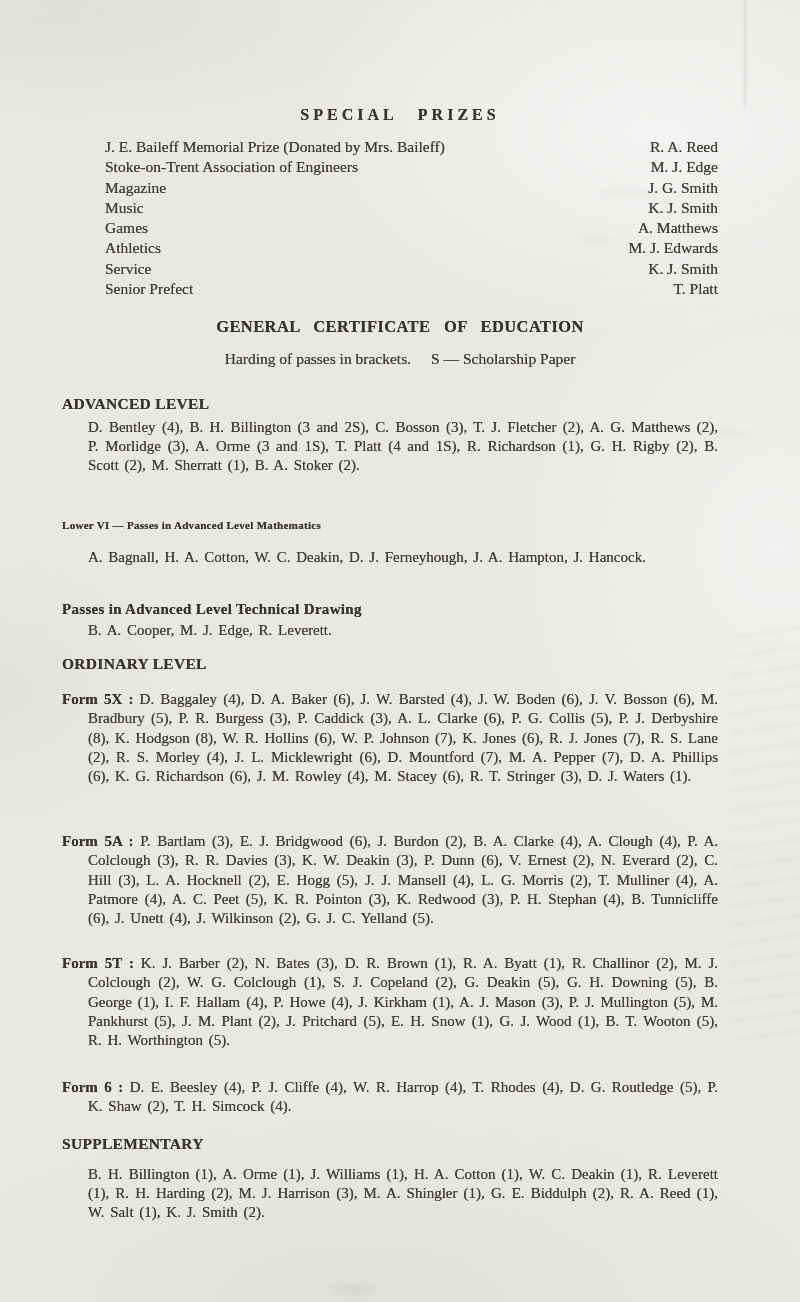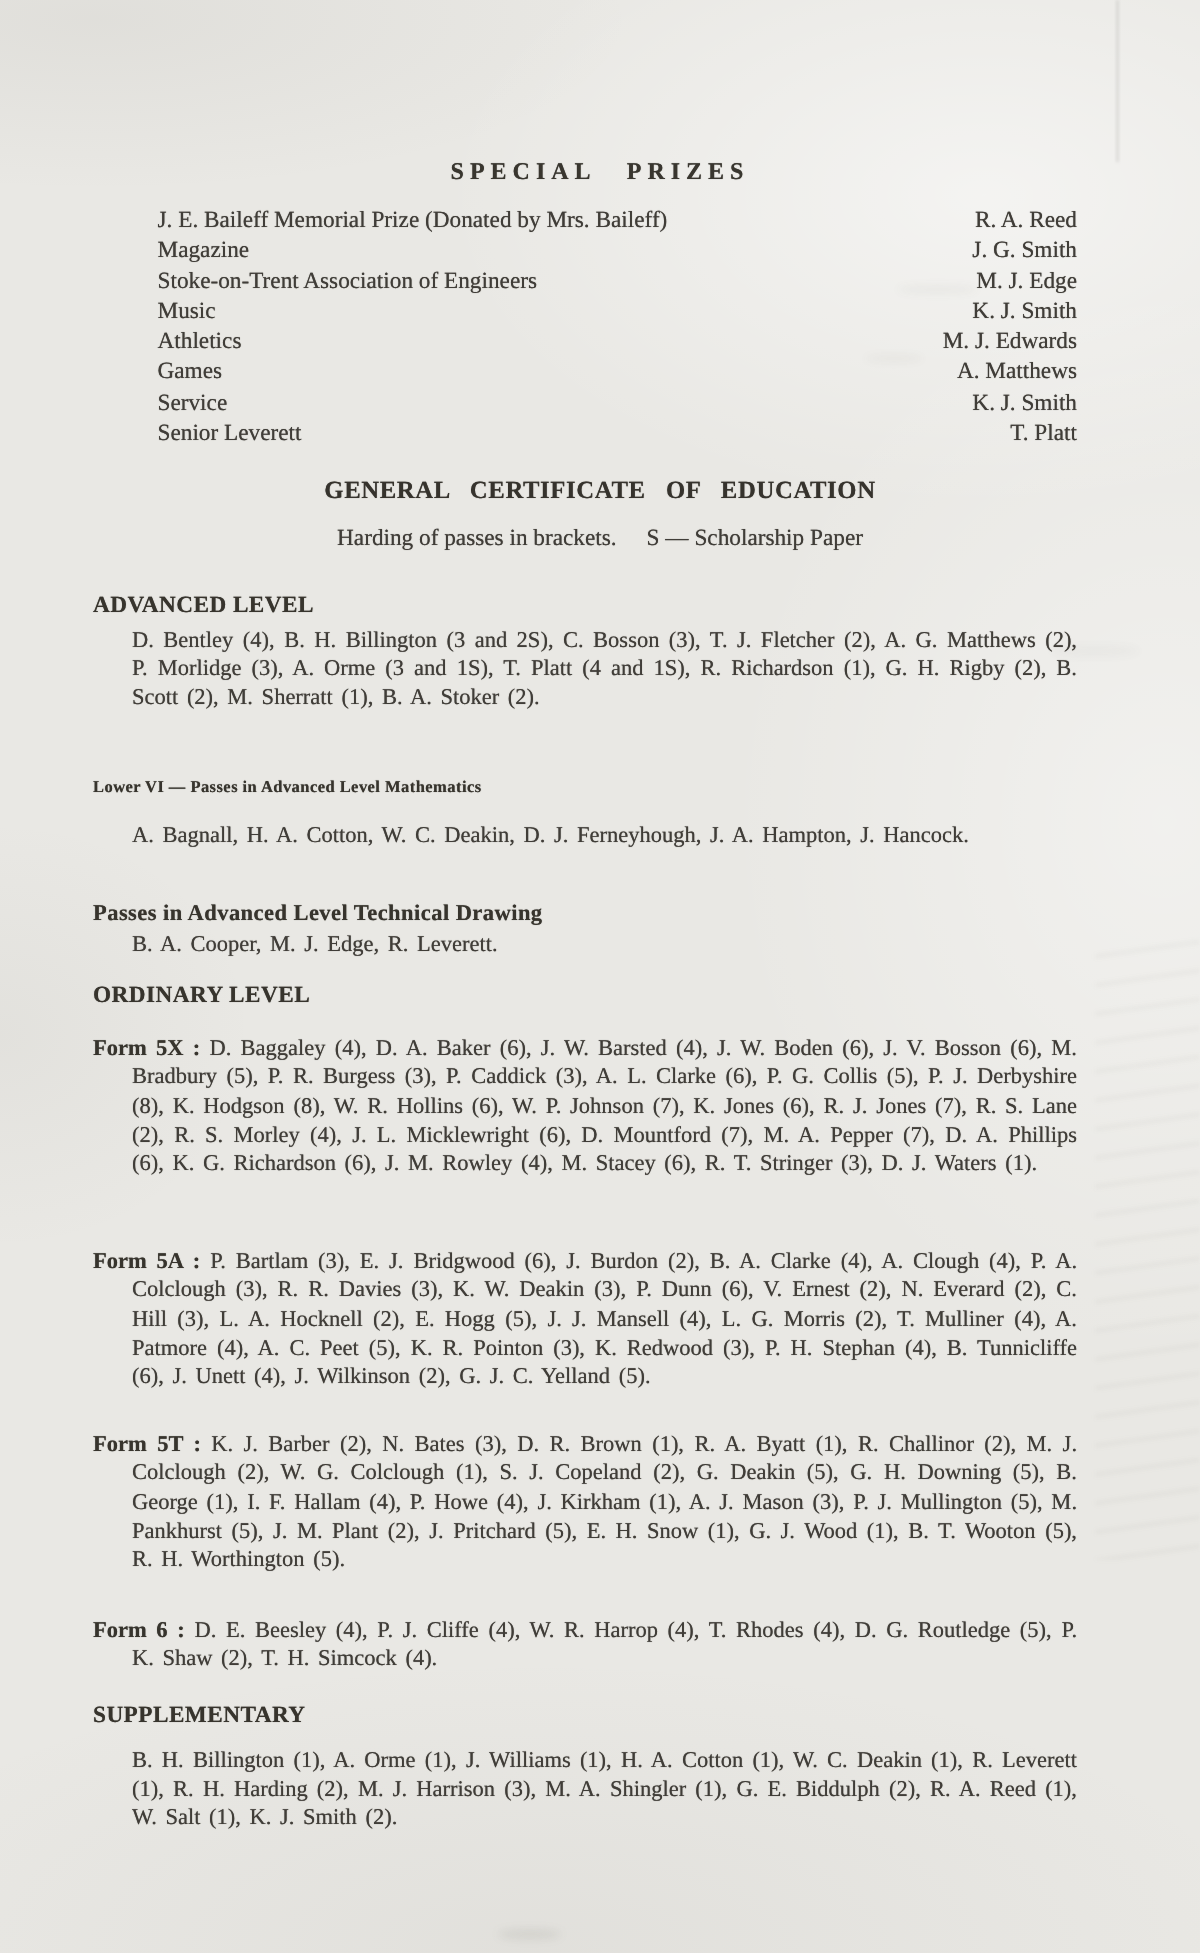--- a/index.html
+++ b/index.html
@@ -116,45 +116,45 @@
   <div class="smudge s4"></div>
 
   <div class="h-center title-special ink">SPECIAL PRIZES</div>
 
   <div class="prize-list">
     <div class="prize-row ink">
       <span>J. E. Baileff Memorial Prize (Donated by Mrs. Baileff)</span>
       <span>R. A. Reed</span>
     </div>
     <div class="prize-row ink">
+      <span>Stoke-on-Trent Association of Engineers</span>
+      <span>M. J. Edge</span>
+    </div>
+    <div class="prize-row ink">
       <span>Magazine</span>
       <span>J. G. Smith</span>
-    </div>
-    <div class="prize-row ink">
-      <span>Stoke-on-Trent Association of Engineers</span>
-      <span>M. J. Edge</span>
     </div>
     <div class="prize-row ink">
       <span>Music</span>
       <span>K. J. Smith</span>
     </div>
     <div class="prize-row ink">
+      <span>Games</span>
+      <span>A. Matthews</span>
+    </div>
+    <div class="prize-row ink">
       <span>Athletics</span>
       <span>M. J. Edwards</span>
-    </div>
-    <div class="prize-row ink">
-      <span>Games</span>
-      <span>A. Matthews</span>
     </div>
     <div class="prize-row ink">
       <span>Service</span>
       <span>K. J. Smith</span>
     </div>
     <div class="prize-row ink">
-      <span>Senior Leverett</span>
+      <span>Senior Prefect</span>
       <span>T. Platt</span>
     </div>
   </div>
 
   <div class="h-center title-gce ink">GENERAL CERTIFICATE OF EDUCATION</div>
   <div class="h-center gce-note ink">
     <span>Harding of passes in brackets.</span><span class="gap"></span><span>S — Scholarship Paper</span>
   </div>
 
   <div class="sec-heading ink" id="advanced-heading">ADVANCED LEVEL</div>

